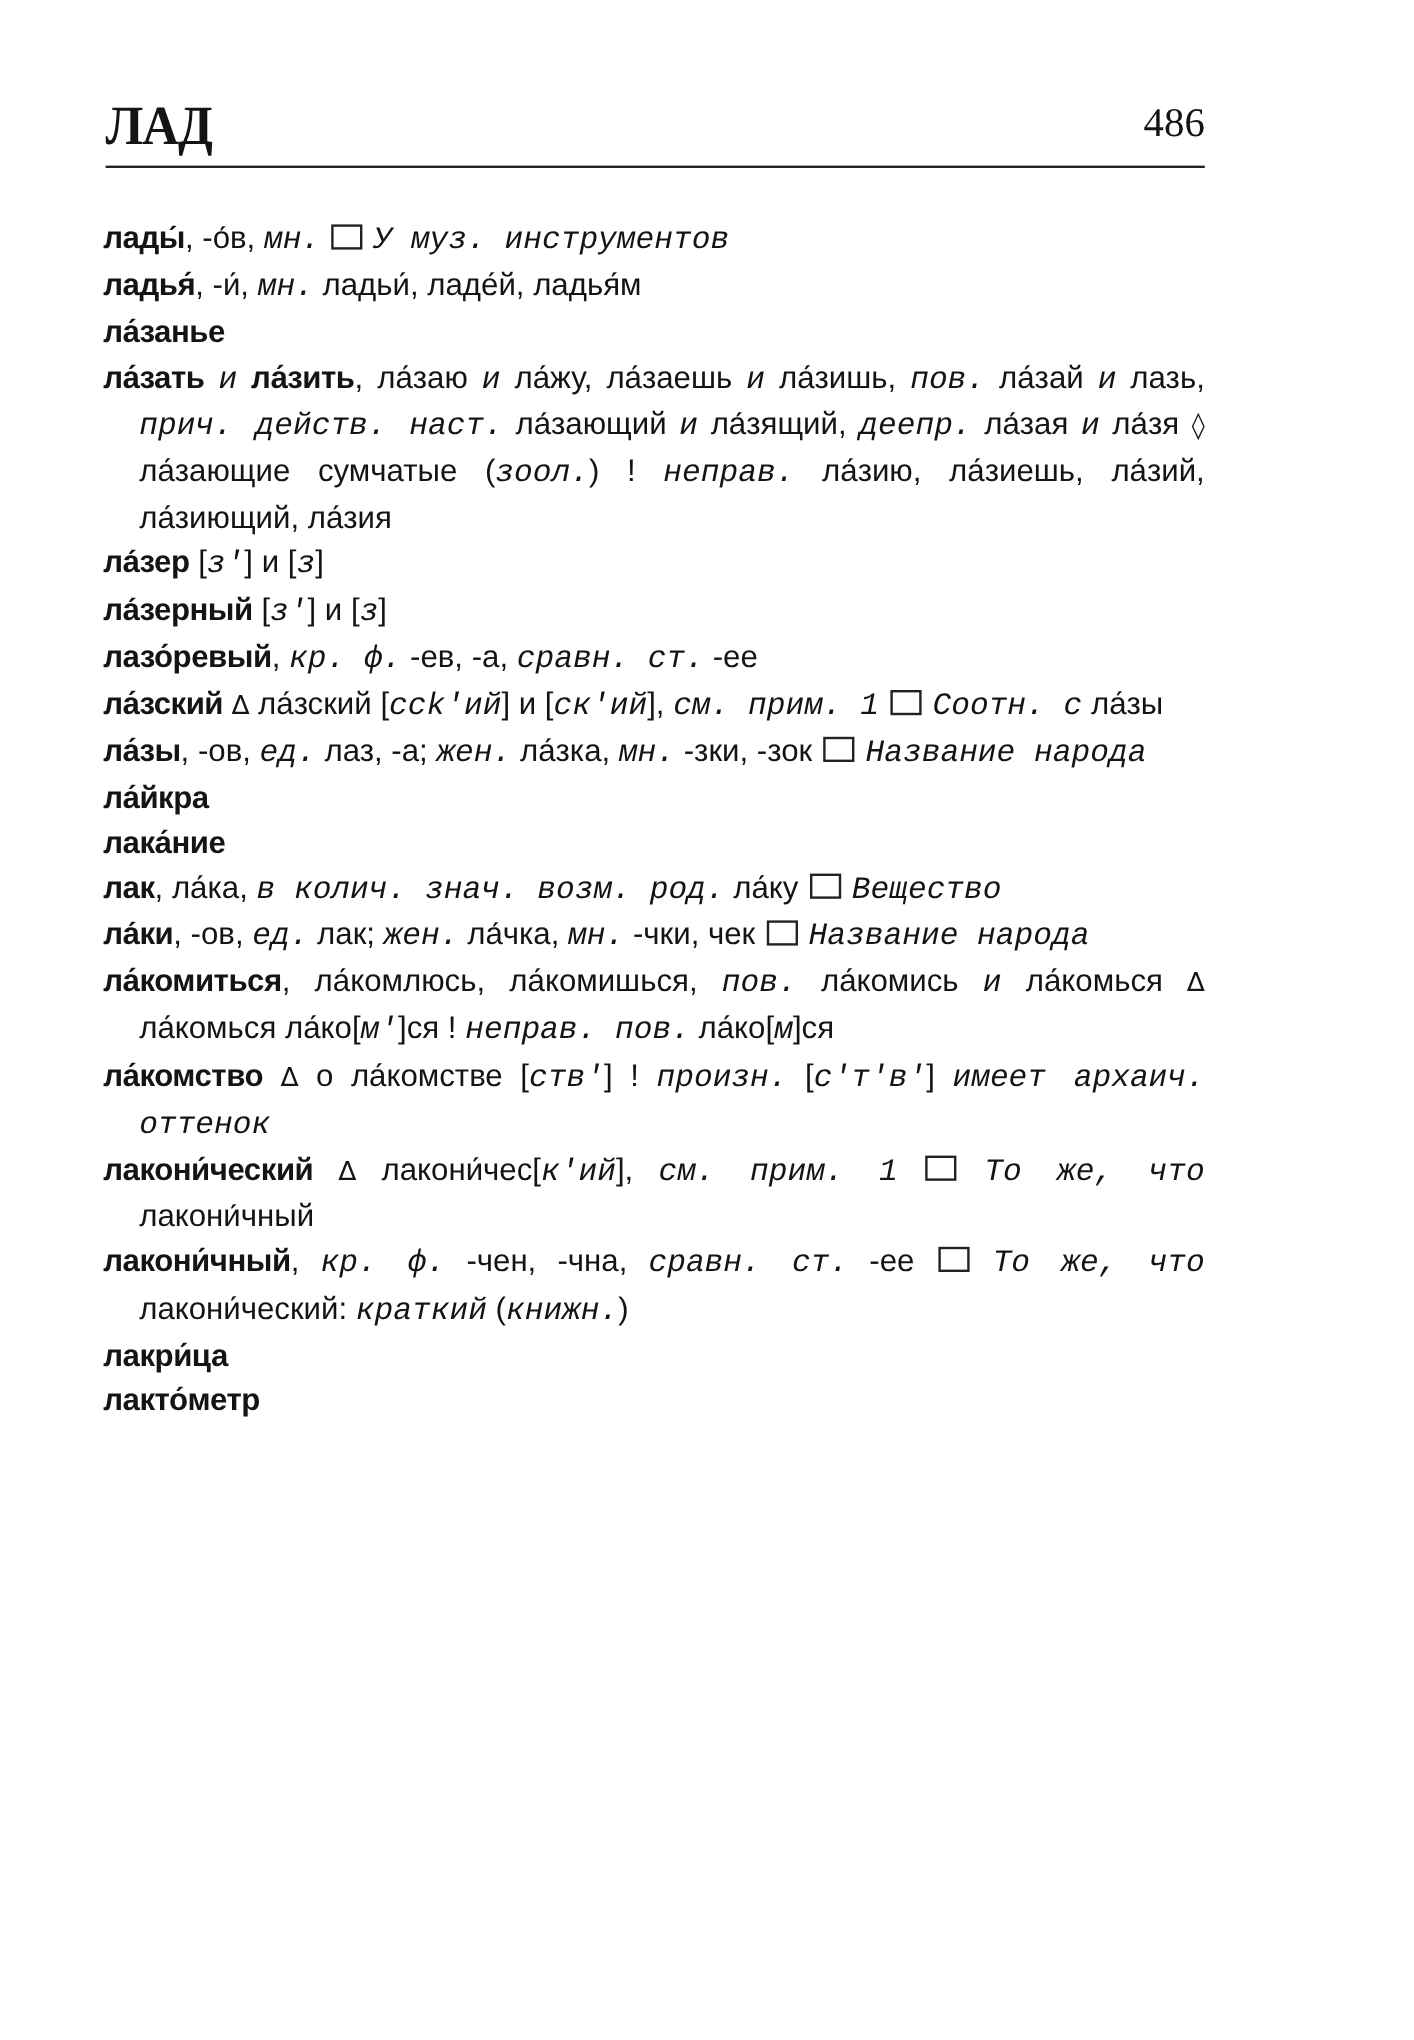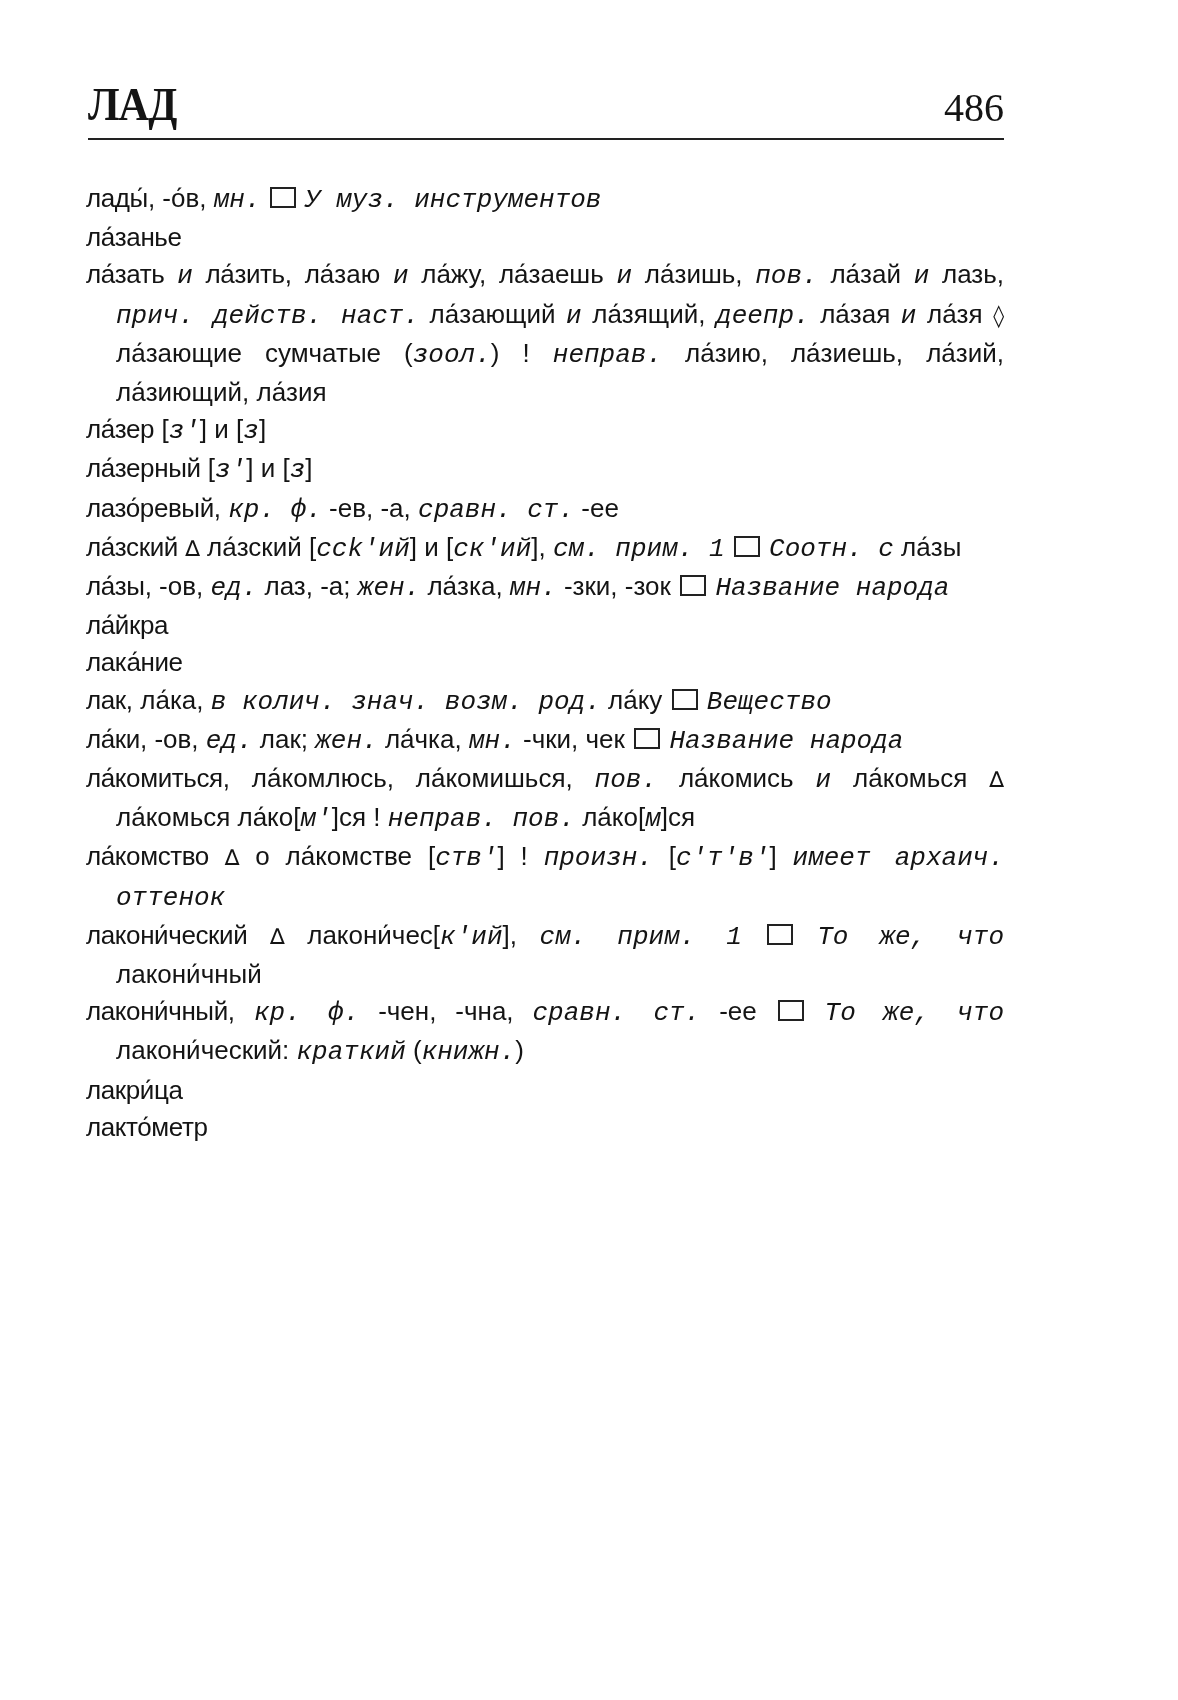--- a/index.html
+++ b/index.html
@@ -11,54 +11,55 @@
   .header {
     position: absolute; left: 88px; top: 78px; width: 916px; height: 60px;
   }
   .running-head {
     position: absolute; left: 0; top: 0;
     font-family: "Liberation Serif", serif; font-weight: bold;
     font-size: 46px; letter-spacing: -1px; transform: scaleX(0.92); transform-origin: left;
   }
   .page-number {
     position: absolute; right: 0; top: 6px;
-    font-family: "Liberation Serif", serif; font-size: 40px;
+    font-family: "Liberation Serif", serif; font-size: 34px;
   }
   .rule {
     position: absolute; left: 88px; top: 138px; width: 916px; height: 2px; background: #222;
   }
   .entries {
     position: absolute; left: 86px; top: 180px; width: 918px;
     font-family: "Liberation Sans Narrow", "Liberation Sans", sans-serif;
     font-size: 26px; line-height: 37.2px;
   }
   .entry {
     padding-left: 30px; text-indent: -30px;
     text-align: justify;
   }
-  .entry .b { font-weight: normal; letter-spacing: -0.4px; }
+  .entry .b { font-weight: bold; letter-spacing: -0.4px; }
   .entry .i { font-style: italic; font-family: Liberation Mono, monospace; }
   .entry .p { }
   .box {
     display: inline-block; width: 22px; height: 17px; border: 2px solid #222;
     vertical-align: -1px; margin: 0 2px; text-indent: 0;
   }
   .sym { font-family: "DejaVu Sans", sans-serif; font-size: 22px; }
 </style>
 </head>
 <body>
 
 <div class="header">
   <span class="running-head">ЛАД</span>
   <span class="page-number">486</span>
 </div>
 <div class="rule"></div>
 
 <div class="entries" id="entries">
     <div class="entry"><span class="b">лады́</span><span class="p">, -о́в, </span><span class="i">мн.</span><span class="p"> </span><span class="box"></span><span class="p"> </span><span class="i">У муз. инструментов</span></div>
+    <div class="entry"><span class="b">ладья́</span><span class="p">, -и́, </span><span class="i">мн.</span><span class="p"> ладьи́, ладе́й, ладья́м</span></div>
     <div class="entry"><span class="b">ла́занье</span></div>
     <div class="entry"><span class="b">ла́зать</span><span class="p"> </span><span class="i">и</span><span class="p"> </span><span class="b">ла́зить</span><span class="p">, ла́заю </span><span class="i">и</span><span class="p"> ла́жу, ла́заешь </span><span class="i">и</span><span class="p"> ла́зишь, </span><span class="i">пов.</span><span class="p"> ла́зай </span><span class="i">и</span><span class="p"> лазь, </span><span class="i">прич. действ. наст.</span><span class="p"> ла́зающий </span><span class="i">и</span><span class="p"> ла́зящий, </span><span class="i">деепр.</span><span class="p"> ла́зая </span><span class="i">и</span><span class="p"> ла́зя </span><span class="sym">◊</span><span class="p"> ла́зающие сумчатые (</span><span class="i">зоол.</span><span class="p">) ! </span><span class="i">неправ.</span><span class="p"> ла́зию, ла́зиешь, ла́зий, ла́зиющий, ла́зия</span></div>
     <div class="entry"><span class="b">ла́зер</span><span class="p"> [</span><span class="i">з'</span><span class="p">] и [</span><span class="i">з</span><span class="p">]</span></div>
     <div class="entry"><span class="b">ла́зерный</span><span class="p"> [</span><span class="i">з'</span><span class="p">] и [</span><span class="i">з</span><span class="p">]</span></div>
     <div class="entry"><span class="b">лазо́ревый</span><span class="p">, </span><span class="i">кр. ф.</span><span class="p"> -ев, -а, </span><span class="i">сравн. ст.</span><span class="p"> -ее</span></div>
     <div class="entry"><span class="b">ла́зский</span><span class="p"> </span><span class="sym">∆</span><span class="p"> ла́зский [</span><span class="i">ссk'ий</span><span class="p">] и [</span><span class="i">ск'ий</span><span class="p">], </span><span class="i">см. прим. 1</span><span class="p"> </span><span class="box"></span><span class="p"> </span><span class="i">Соотн. с</span><span class="p"> ла́зы</span></div>
     <div class="entry"><span class="b">ла́зы</span><span class="p">, -ов, </span><span class="i">ед.</span><span class="p"> лаз, -а; </span><span class="i">жен.</span><span class="p"> ла́зка, </span><span class="i">мн.</span><span class="p"> -зки, -зок </span><span class="box"></span><span class="p"> </span><span class="i">Название народа</span></div>
     <div class="entry"><span class="b">ла́йкра</span></div>
     <div class="entry"><span class="b">лака́ние</span></div>
     <div class="entry"><span class="b">лак</span><span class="p">, ла́ка, </span><span class="i">в колич. знач. возм. род.</span><span class="p"> ла́ку </span><span class="box"></span><span class="p"> </span><span class="i">Вещество</span></div>

